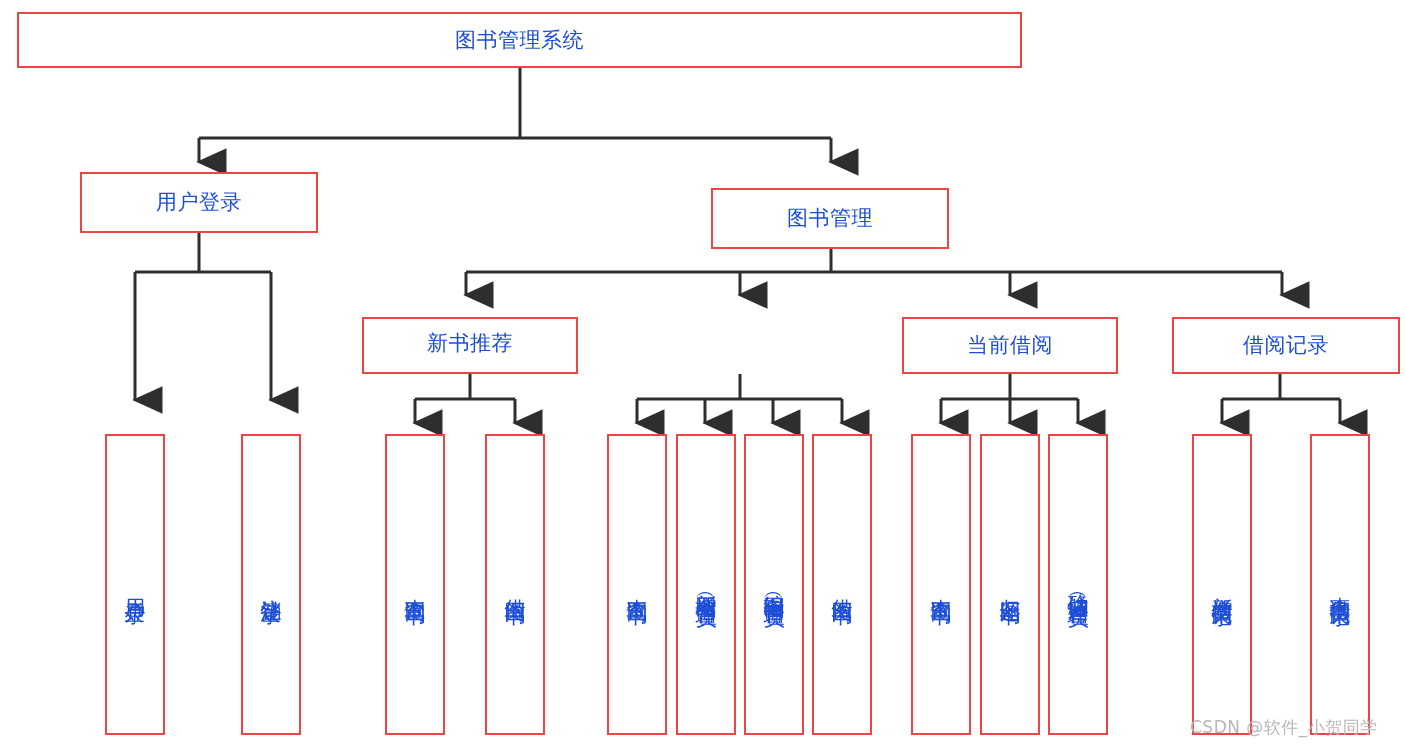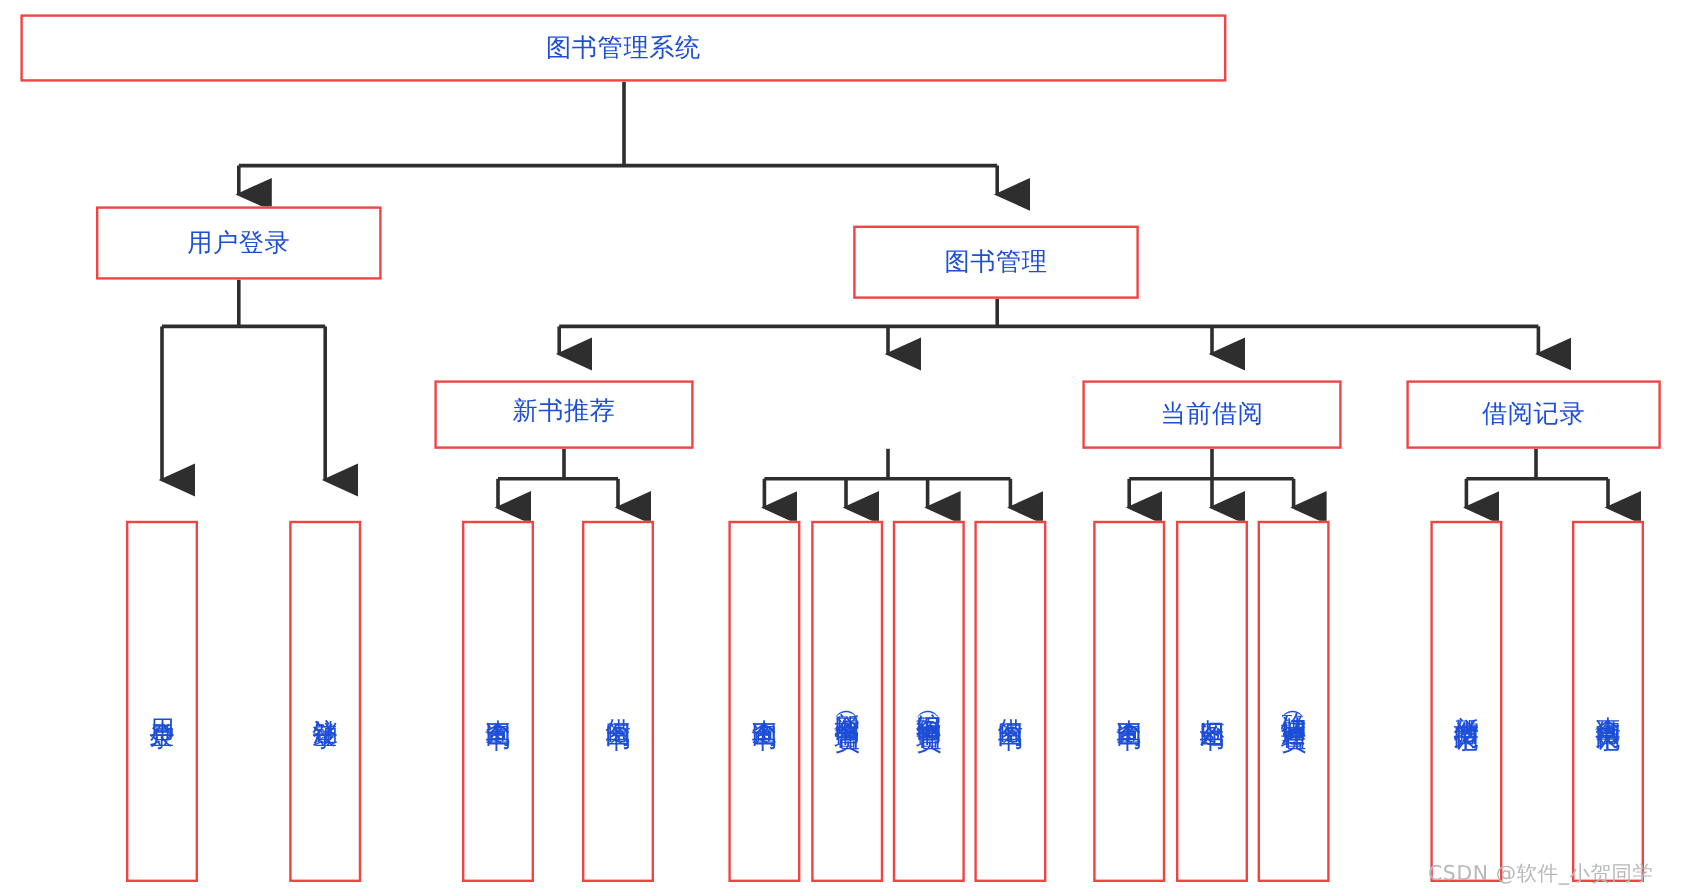--- a/index.html
+++ b/index.html
@@ -143,21 +143,21 @@
 
   <div class="node horiz" style="left:362px; top:317px; width:216px; height:57px;font-family:Liberation Mono, monospace;">
     <span class="label">新书推荐</span>
   </div>
 
 
   <div class="node horiz" style="left:902px; top:317px; width:216px; height:57px;">
     <span class="label">当前借阅</span>
   </div>
 
-  <div class="node horiz" style="left:1172px; top:317px; width:212px; height:57px;">
+  <div class="node horiz" style="left:1172px; top:317px; width:228px; height:57px;">
     <span class="label">借阅记录</span>
   </div>
 
   <div class="node vert" style="left:105px; top:434px; width:60px; height:301px;">
     <span class="label">用户登录</span>
   </div>
 
   <div class="node vert" style="left:241px; top:434px; width:60px; height:301px;">
     <span class="label">注销登录</span>
   </div>

